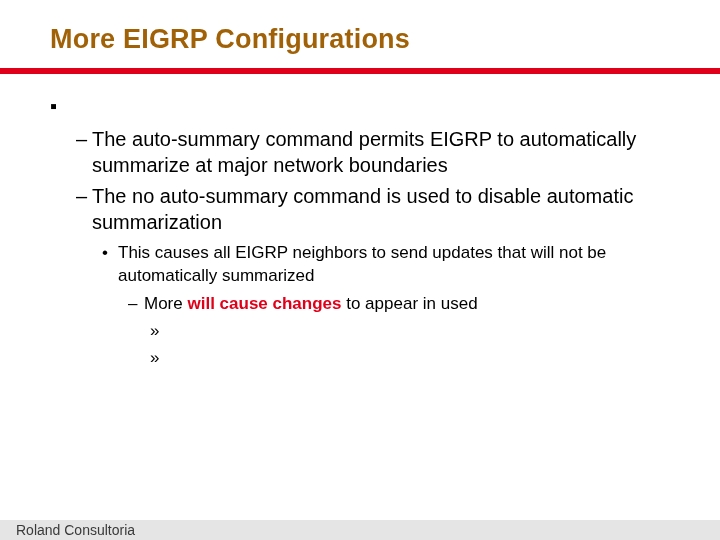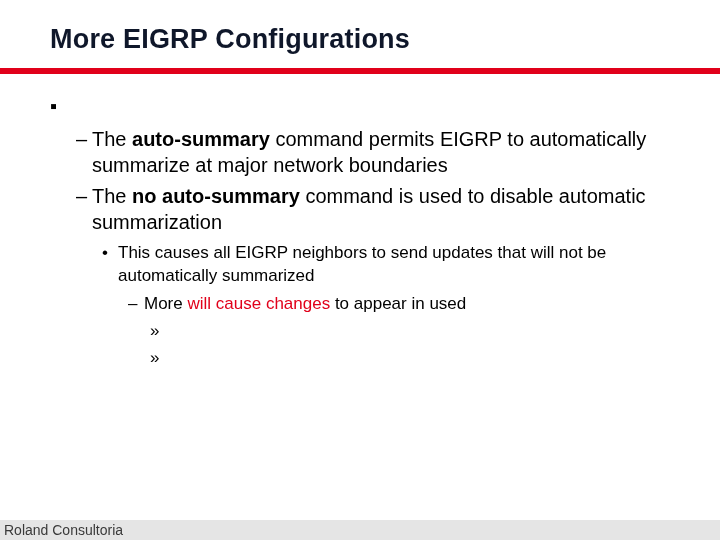--- a/index.html
+++ b/index.html
@@ -1,33 +1,33 @@
 <!DOCTYPE html>
 <html><head>
 <meta charset="utf-8">
 <style>
   * { margin: 0; padding: 0; box-sizing: border-box; }
   html, body { width: 720px; height: 540px; font-family: Arial, Helvetica, sans-serif; background: #fff; color: #000; }
   .slide { position: relative; width: 720px; height: 540px; padding: 24px 40px 0 50px; }
-  .title { font-size: 27px; font-weight: bold; color: #0f172a; margin-bottom: 16px; letter-spacing: 0.2px; }
+  .title { font-size: 27px; font-weight: bold; color: #a16207; margin-bottom: 16px; letter-spacing: 0.2px; }
   .redbar { position: absolute; left: 0; right: 0; top: 68px; height: 6px; background: #e1001a; }
   .content { margin-top: 38px; }
   .lvl1 { display: flex; margin-bottom: 6px; font-size: 20px; line-height: 1.35; }
   .lvl1 .b { width: 16px; flex: none; }
   .lvl2 { display: flex; margin: 4px 0 4px 26px; font-size: 20px; line-height: 1.32; }
   .lvl2 .b { width: 16px; flex: none; color: #000; }
   .lvl3 { display: flex; margin: 6px 0 4px 52px; font-size: 17px; line-height: 1.35; }
   .lvl3 .b { width: 16px; flex: none; color: #000; }
   .lvl4 { display: flex; margin: 6px 0 2px 78px; font-size: 17px; line-height: 1.35; }
   .lvl4 .b { width: 16px; flex: none; color: #000; }
-  .lvl4 .m { color: #e1001a; font-weight: normal; }
+  .lvl4 .m { color: #e1001a; font-weight: bold; }
   .lvl5 { display: flex; margin: 4px 0 2px 100px; font-size: 17px; line-height: 1.35; }
   .lvl5 .b { width: 18px; flex: none; color: #000; }
-  .bold { font-weight: bold; }
-  .footer { position: absolute; left: 0; bottom: 0; width: 100%; background: #e5e5e5; color: #3a3a3a; font-size: 14px; padding: 2px 4px; height: 20px; line-height: 16px; }
+  .bold { font-weight: normal; }
+  .footer { position: absolute; left: 0; bottom: 0; width: 100%; background: #e5e5e5; color: #3a3a3a; font-size: 14px; padding: 2px 16px; height: 20px; line-height: 16px; }
 </style>
 </head>
 <body>
 
 <div class="slide">
   <div class="title">More EIGRP Configurations</div>
   <div class="redbar"></div>
 
   <div class="content">
 

